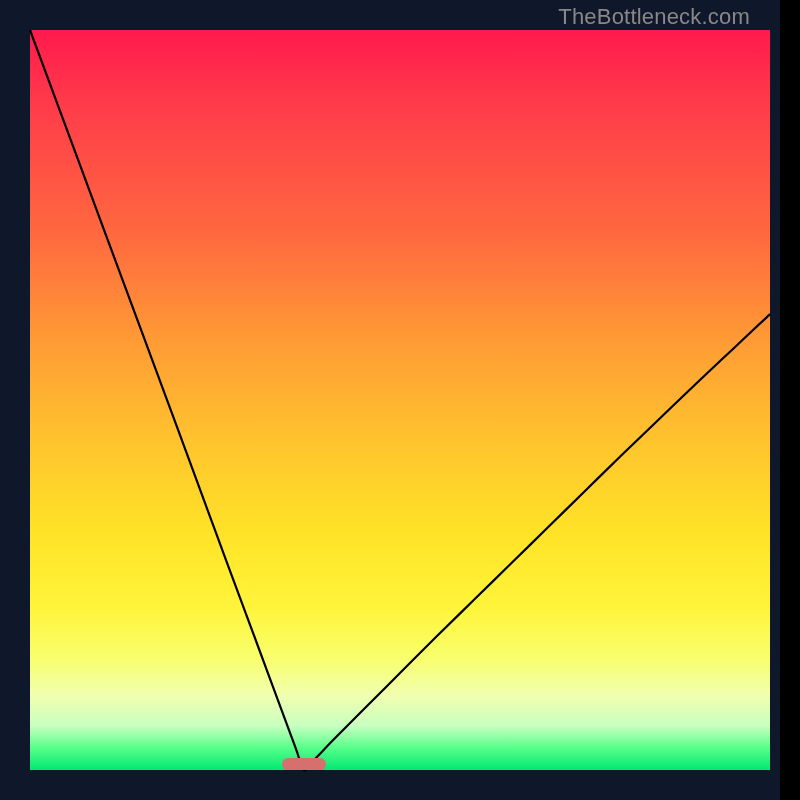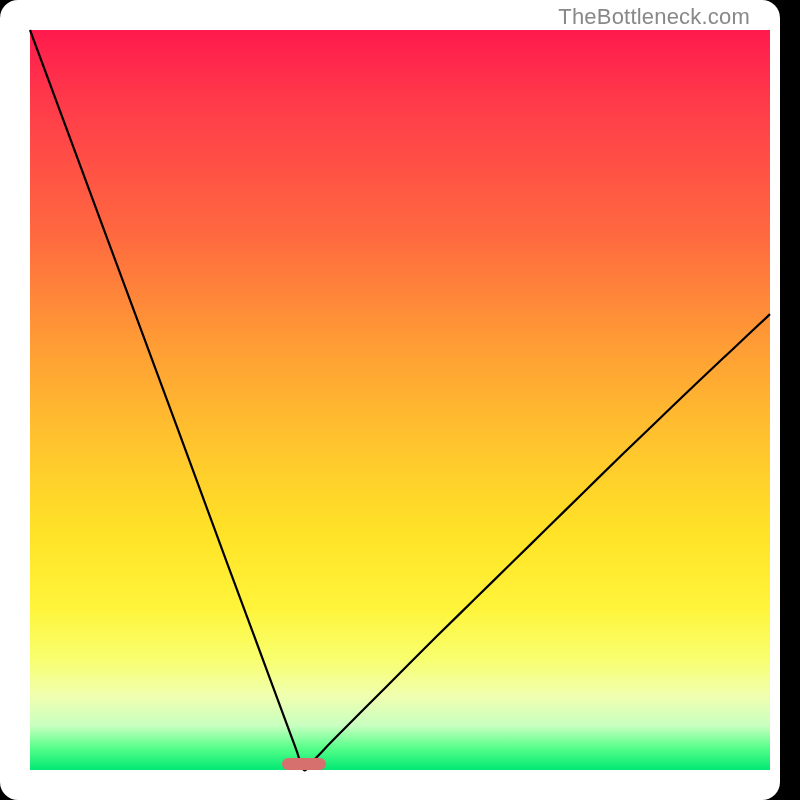--- a/index.html
+++ b/index.html
@@ -8,22 +8,21 @@
     width: 800px;
     height: 800px;
     overflow: hidden;
     background: #000;
     font-family: Arial, Helvetica, sans-serif;
   }
   .frame {
     position: relative;
     width: 780px;
     height: 800px;
-    background: #ffffff;
-    border-radius: 18px;
+    background: #0f172a;
   }
   .plot-area {
     position: absolute;
     left: 30px;
     top: 30px;
     width: 740px;
     height: 740px;
     
     background: linear-gradient(
       to bottom,

